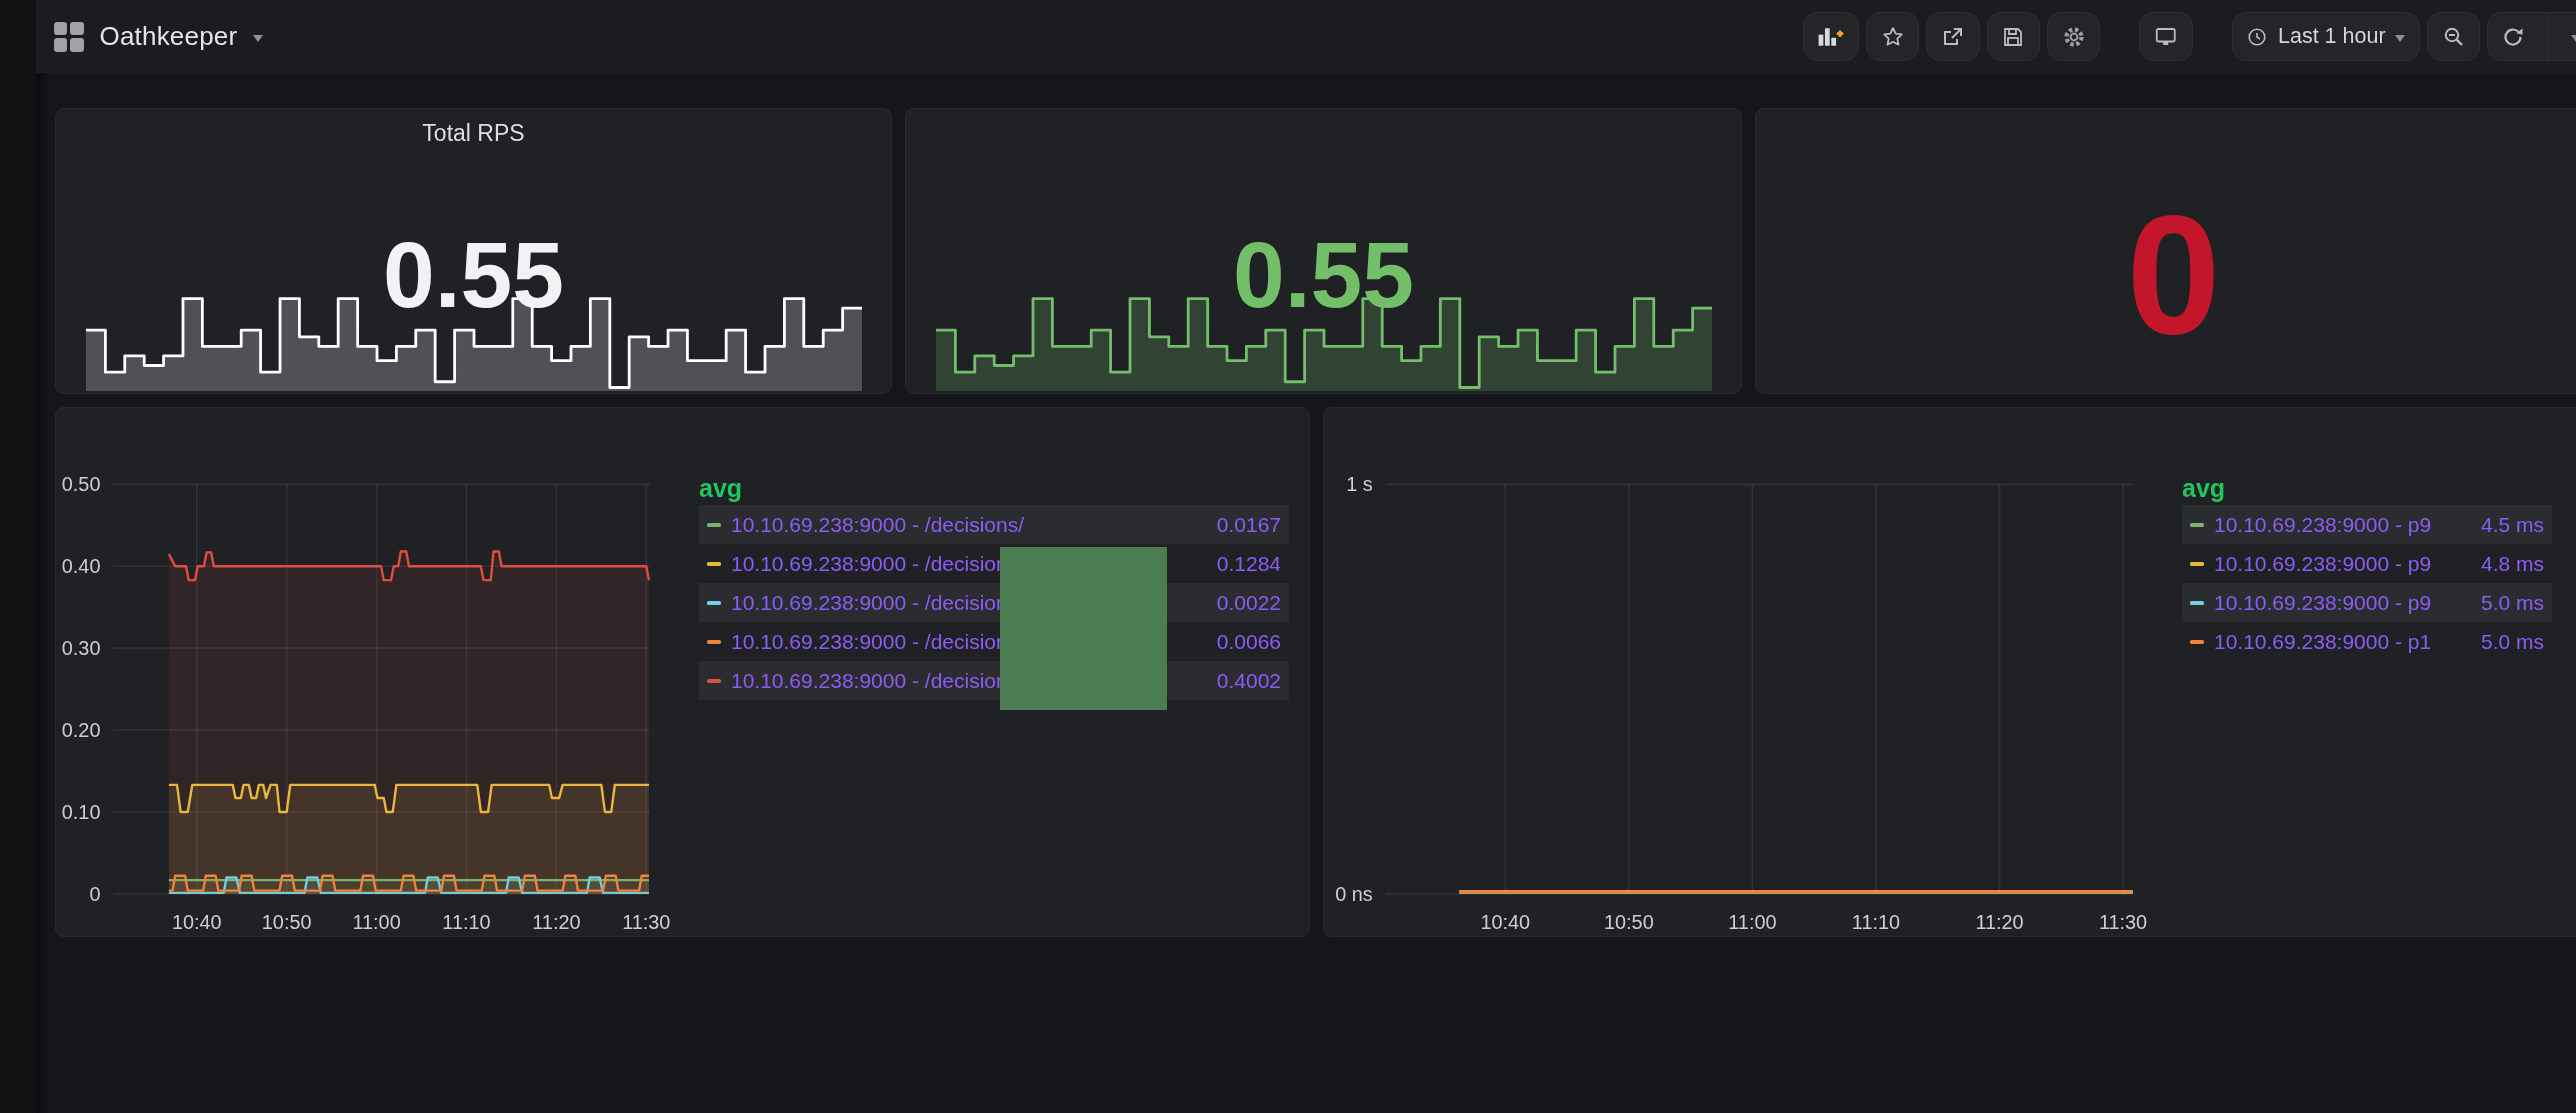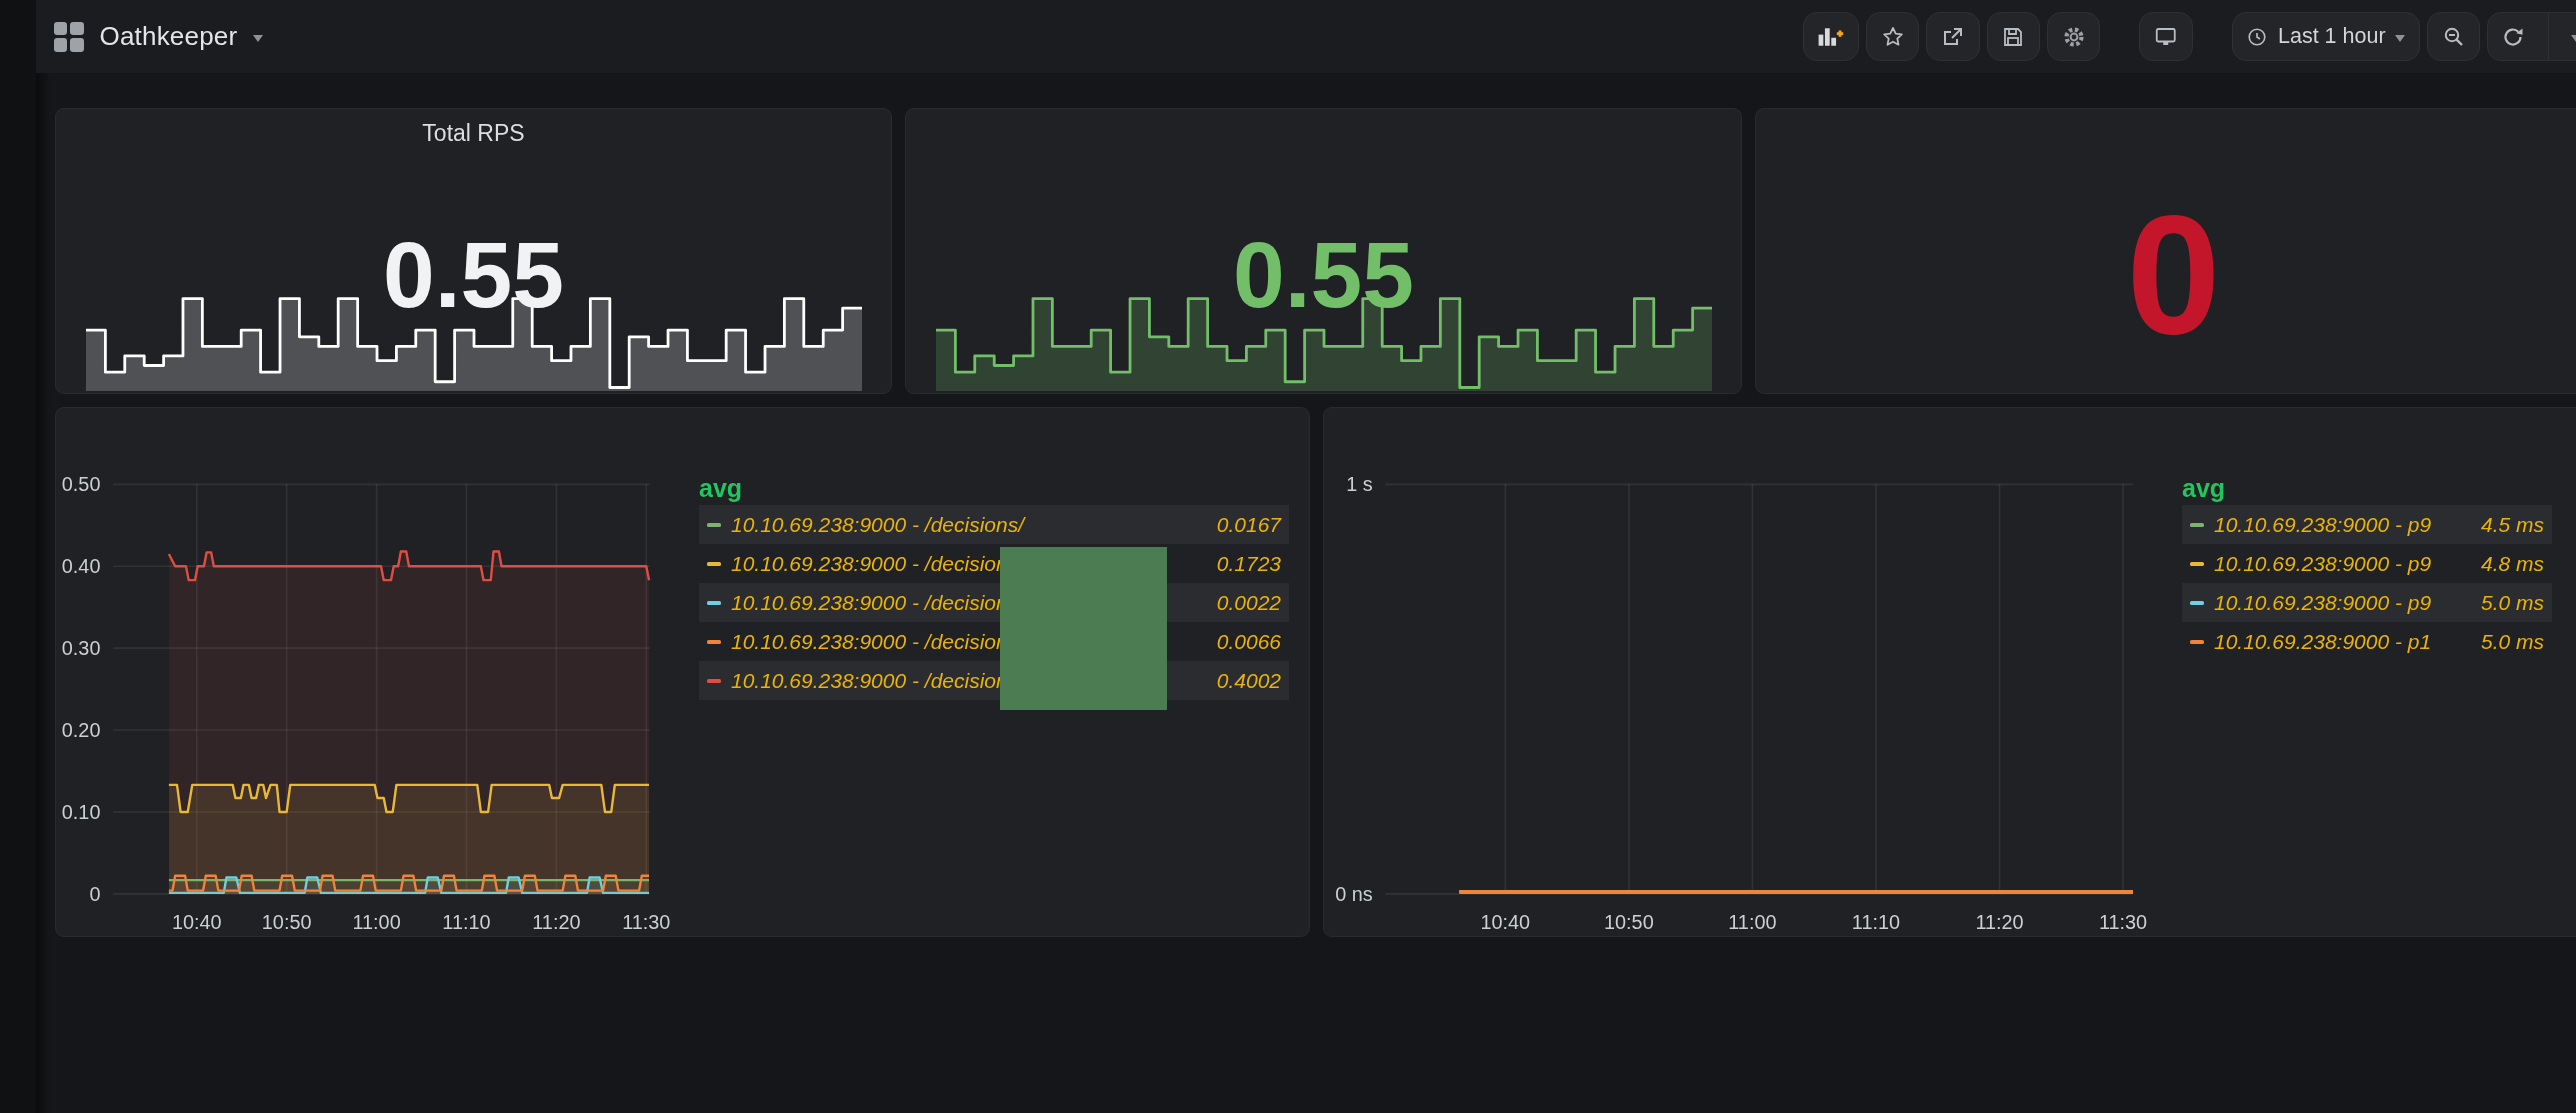--- a/index.html
+++ b/index.html
@@ -52,21 +52,21 @@
   .spark { position:absolute; left:30px; bottom:2.4px; width:776px; height:102px; }
 
   .chart-svg { position:absolute; left:0; top:0; width:100%; height:100%; font-family:inherit; }
 
   
   .legend { position:absolute; top:64px; z-index:2; }
   #rps-legend { left:643px; width:590px; }
   #lat-legend { left:858px; width:370px; }
   .legend-header { height:33px; line-height:33px; padding-right:8px;
     color:#22c55e; font-weight:700; font-size:25px; }
-  .legend-row { height:39px; display:flex; align-items:center; padding:0 8px; font-size:21px; color:#eab308;font-style:italic; }
+  .legend-row { height:39px; display:flex; align-items:center; padding:0 8px; font-size:21px; color:#8b5cf6; }
   .legend-row:nth-child(even) { background:rgba(255,255,255,0.05); } 
   .swatch { width:14.4px; height:4px; border-radius:1.6px; margin-right:9.6px; flex:0 0 auto; cursor:pointer;}
   .lname { flex:1; white-space:nowrap; overflow:hidden; cursor:pointer;}
   .lval { width:112px; text-align:right; flex:0 0 auto;}
 
   #green-box { position:absolute; left:944px; top:139px; width:167px; height:163px;
     background:#4c7d52; z-index:4; }
 </style>
 </head>
 <body>
@@ -221,21 +221,21 @@
     <div class="legend" id="rps-legend">
         <div class="legend-header">avg</div>
         <div class="legend-row">
           <span class="swatch" style="background: rgb(126, 178, 109);"></span>
           <span class="lname">10.10.69.238:9000 - /decisions/</span>
           <span class="lval">0.0167</span>
         </div>
         <div class="legend-row">
           <span class="swatch" style="background: rgb(234, 184, 57);"></span>
           <span class="lname">10.10.69.238:9000 - /decisions/</span>
-          <span class="lval">0.1723</span>
+          <span class="lval">0.1284</span>
         </div>
         <div class="legend-row">
           <span class="swatch" style="background: rgb(110, 208, 224);"></span>
           <span class="lname">10.10.69.238:9000 - /decisions/</span>
           <span class="lval">0.0022</span>
         </div>
         <div class="legend-row">
           <span class="swatch" style="background: rgb(239, 132, 60);"></span>
           <span class="lname">10.10.69.238:9000 - /decisions/</span>
           <span class="lval">0.0066</span>

